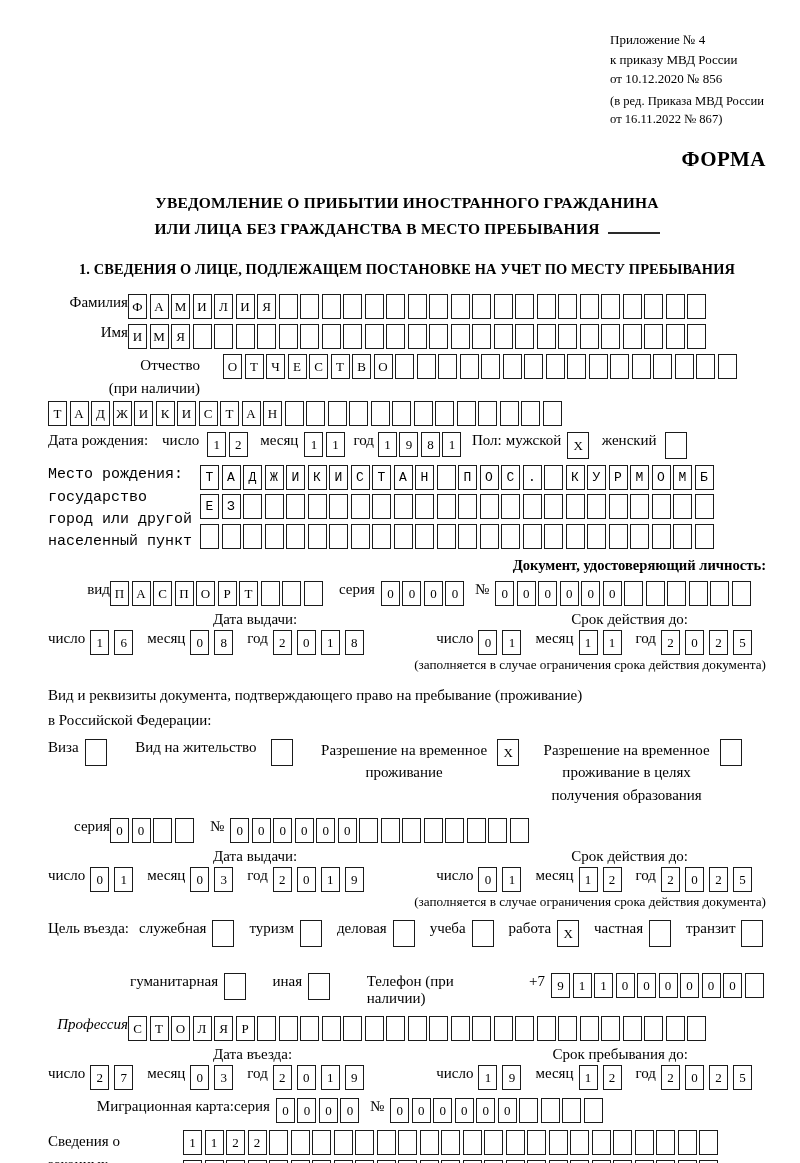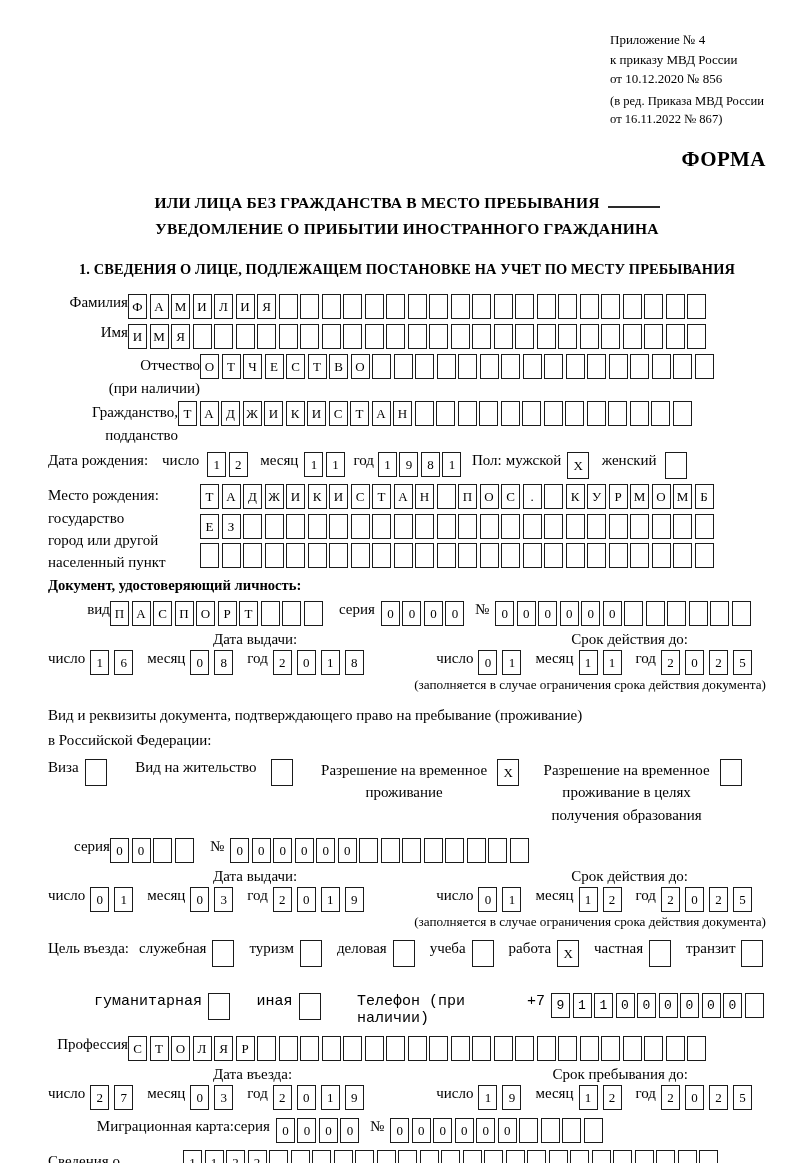--- a/index.html
+++ b/index.html
@@ -21,25 +21,25 @@
           display:inline-flex; align-items:center; justify-content:center; font-size:13px; line-height:1; flex:none; background:#fff; }
 
   .frow { display:flex; align-items:flex-start; font-size:15px; margin-bottom:5px; }
   .lbl { flex:none;text-align:right; }
   .ml4{margin-left:4px;}
   .mr4{margin-right:4px;} .mr6{margin-right:6px;} .mr8{margin-right:8px;} .mr10{margin-right:10px;} .mr14{margin-right:14px;}
 
   .two-line { line-height:1.5; }
 
   
-  .bp { display:flex; align-items:flex-start; margin-bottom:4px; font-size:15px; }
+  .bp { display:flex; align-items:flex-end; margin-bottom:4px; font-size:15px;font-family:Liberation Mono, monospace; }
   .bp-labels { flex:none; width:152px; line-height:1.48; }
   .bp-cells .crow { margin-bottom:4.5px; }
 
-  .doc-head { text-align:left; font-weight:bold; font-size:14.6px; margin:2px 0 7px; }
+  .doc-head { text-align:right; font-weight:bold; font-size:14.6px; margin:2px 0 7px; }
 
   
   .dlr { display:flex; font-size:15px; margin-bottom:2px; }
   .dlr .l { margin-left:165px; }
   .dlr .r { margin-left:auto; margin-right:78px; }
   .daterow { display:flex; align-items:flex-start; font-size:15px; margin-bottom:2px; }
   .dgroup { display:flex; align-items:flex-start; }
   .dgroup span { margin-right:5px; }
   .dgroup .cells { margin-right:9px; }
   .dg-right { margin-left:auto; }
@@ -72,24 +72,24 @@
     <div>к приказу МВД России</div>
     <div>от 10.12.2020 № 856</div>
     <div class="amend">
       <div>(в ред. Приказа МВД России</div>
       <div>от 16.11.2022 № 867)</div>
     </div>
   </div>
   <div class="forma">ФОРМА</div>
 
   <div class="title">
+    <div>УВЕДОМЛЕНИЕ О ПРИБЫТИИ ИНОСТРАННОГО ГРАЖДАНИНА</div>
     <div>
       <span>ИЛИ ЛИЦА БЕЗ ГРАЖДАНСТВА В МЕСТО ПРЕБЫВАНИЯ</span><span class="blank-line"></span>
     </div>
-    <div>УВЕДОМЛЕНИЕ О ПРИБЫТИИ ИНОСТРАННОГО ГРАЖДАНИНА</div>
   </div>
 
   <div class="sec">1. СВЕДЕНИЯ О ЛИЦЕ, ПОДЛЕЖАЩЕМ ПОСТАНОВКЕ НА УЧЕТ ПО МЕСТУ ПРЕБЫВАНИЯ</div>
 
   <div class="frow">
     <span class="lbl" style="width:80px;">Фамилия</span>
     <span class="cells">
         <span class="cell">Ф</span>
         <span class="cell">А</span>
         <span class="cell">М</span>
@@ -146,21 +146,21 @@
         <span class="cell"></span>
         <span class="cell"></span>
         <span class="cell"></span>
         <span class="cell"></span>
         <span class="cell"></span>
         <span class="cell"></span>
         <span class="cell"></span>
       </span>
   </div>
 
-  <div class="frow" style="margin-bottom:2px;">
+  <div class="frow" style="margin-bottom:2px;gap:23px;">
     <span class="lbl two-line" style="width:152px;">
       <span>Отчество</span><br>
       <span>(при наличии)</span>
     </span>
     <span class="cells">
         <span class="cell">О</span>
         <span class="cell">Т</span>
         <span class="cell">Ч</span>
         <span class="cell">Е</span>
         <span class="cell">С</span>
@@ -180,24 +180,20 @@
         <span class="cell"></span>
         <span class="cell"></span>
         <span class="cell"></span>
         <span class="cell"></span>
         <span class="cell"></span>
         <span class="cell"></span>
       </span>
   </div>
 
   <div class="frow" style="margin-bottom:2px;">
-    <span class="lbl two-line" style="width:130px;">
-      <span>Гражданство,</span><br>
-      <span>подданство</span>
-    </span>
     <span class="cells">
         <span class="cell">Т</span>
         <span class="cell">А</span>
         <span class="cell">Д</span>
         <span class="cell">Ж</span>
         <span class="cell">И</span>
         <span class="cell">К</span>
         <span class="cell">И</span>
         <span class="cell">С</span>
         <span class="cell">Т</span>
@@ -569,21 +565,21 @@
           <span class="cell"></span>
         </span>
     </span>
     <span class="pgroup">
       <span class="optlabel">транзит</span>
       <span class="cells cb">
           <span class="cell"></span>
         </span>
     </span>
   </div>
-  <div class="frow" style="margin-left:46px; margin-bottom:9px;font-family:Liberation Mono, monospace;">
+  <div class="frow" style="margin-left:82px; margin-bottom:9px;">
     <span class="pgroup" style="margin-right:24px;">
       <span class="optlabel">гуманитарная</span>
       <span class="cells cb">
           <span class="cell"></span>
         </span>
     </span>
     <span class="pgroup" style="margin-right:34px;">
       <span class="optlabel">иная</span>
       <span class="cells cb">
           <span class="cell"></span>
@@ -599,21 +595,21 @@
         <span class="cell">0</span>
         <span class="cell">0</span>
         <span class="cell">0</span>
         <span class="cell">0</span>
         <span class="cell">0</span>
         <span class="cell"></span>
       </span>
   </div>
 
   <div class="frow">
-    <span class="lbl" style="width:80px;">Профессия</span>
+    <span class="lbl" style="width:80px;font-style:italic;">Профессия</span>
     <span class="cells">
         <span class="cell">С</span>
         <span class="cell">Т</span>
         <span class="cell">О</span>
         <span class="cell">Л</span>
         <span class="cell">Я</span>
         <span class="cell">Р</span>
         <span class="cell"></span>
         <span class="cell"></span>
         <span class="cell"></span>

